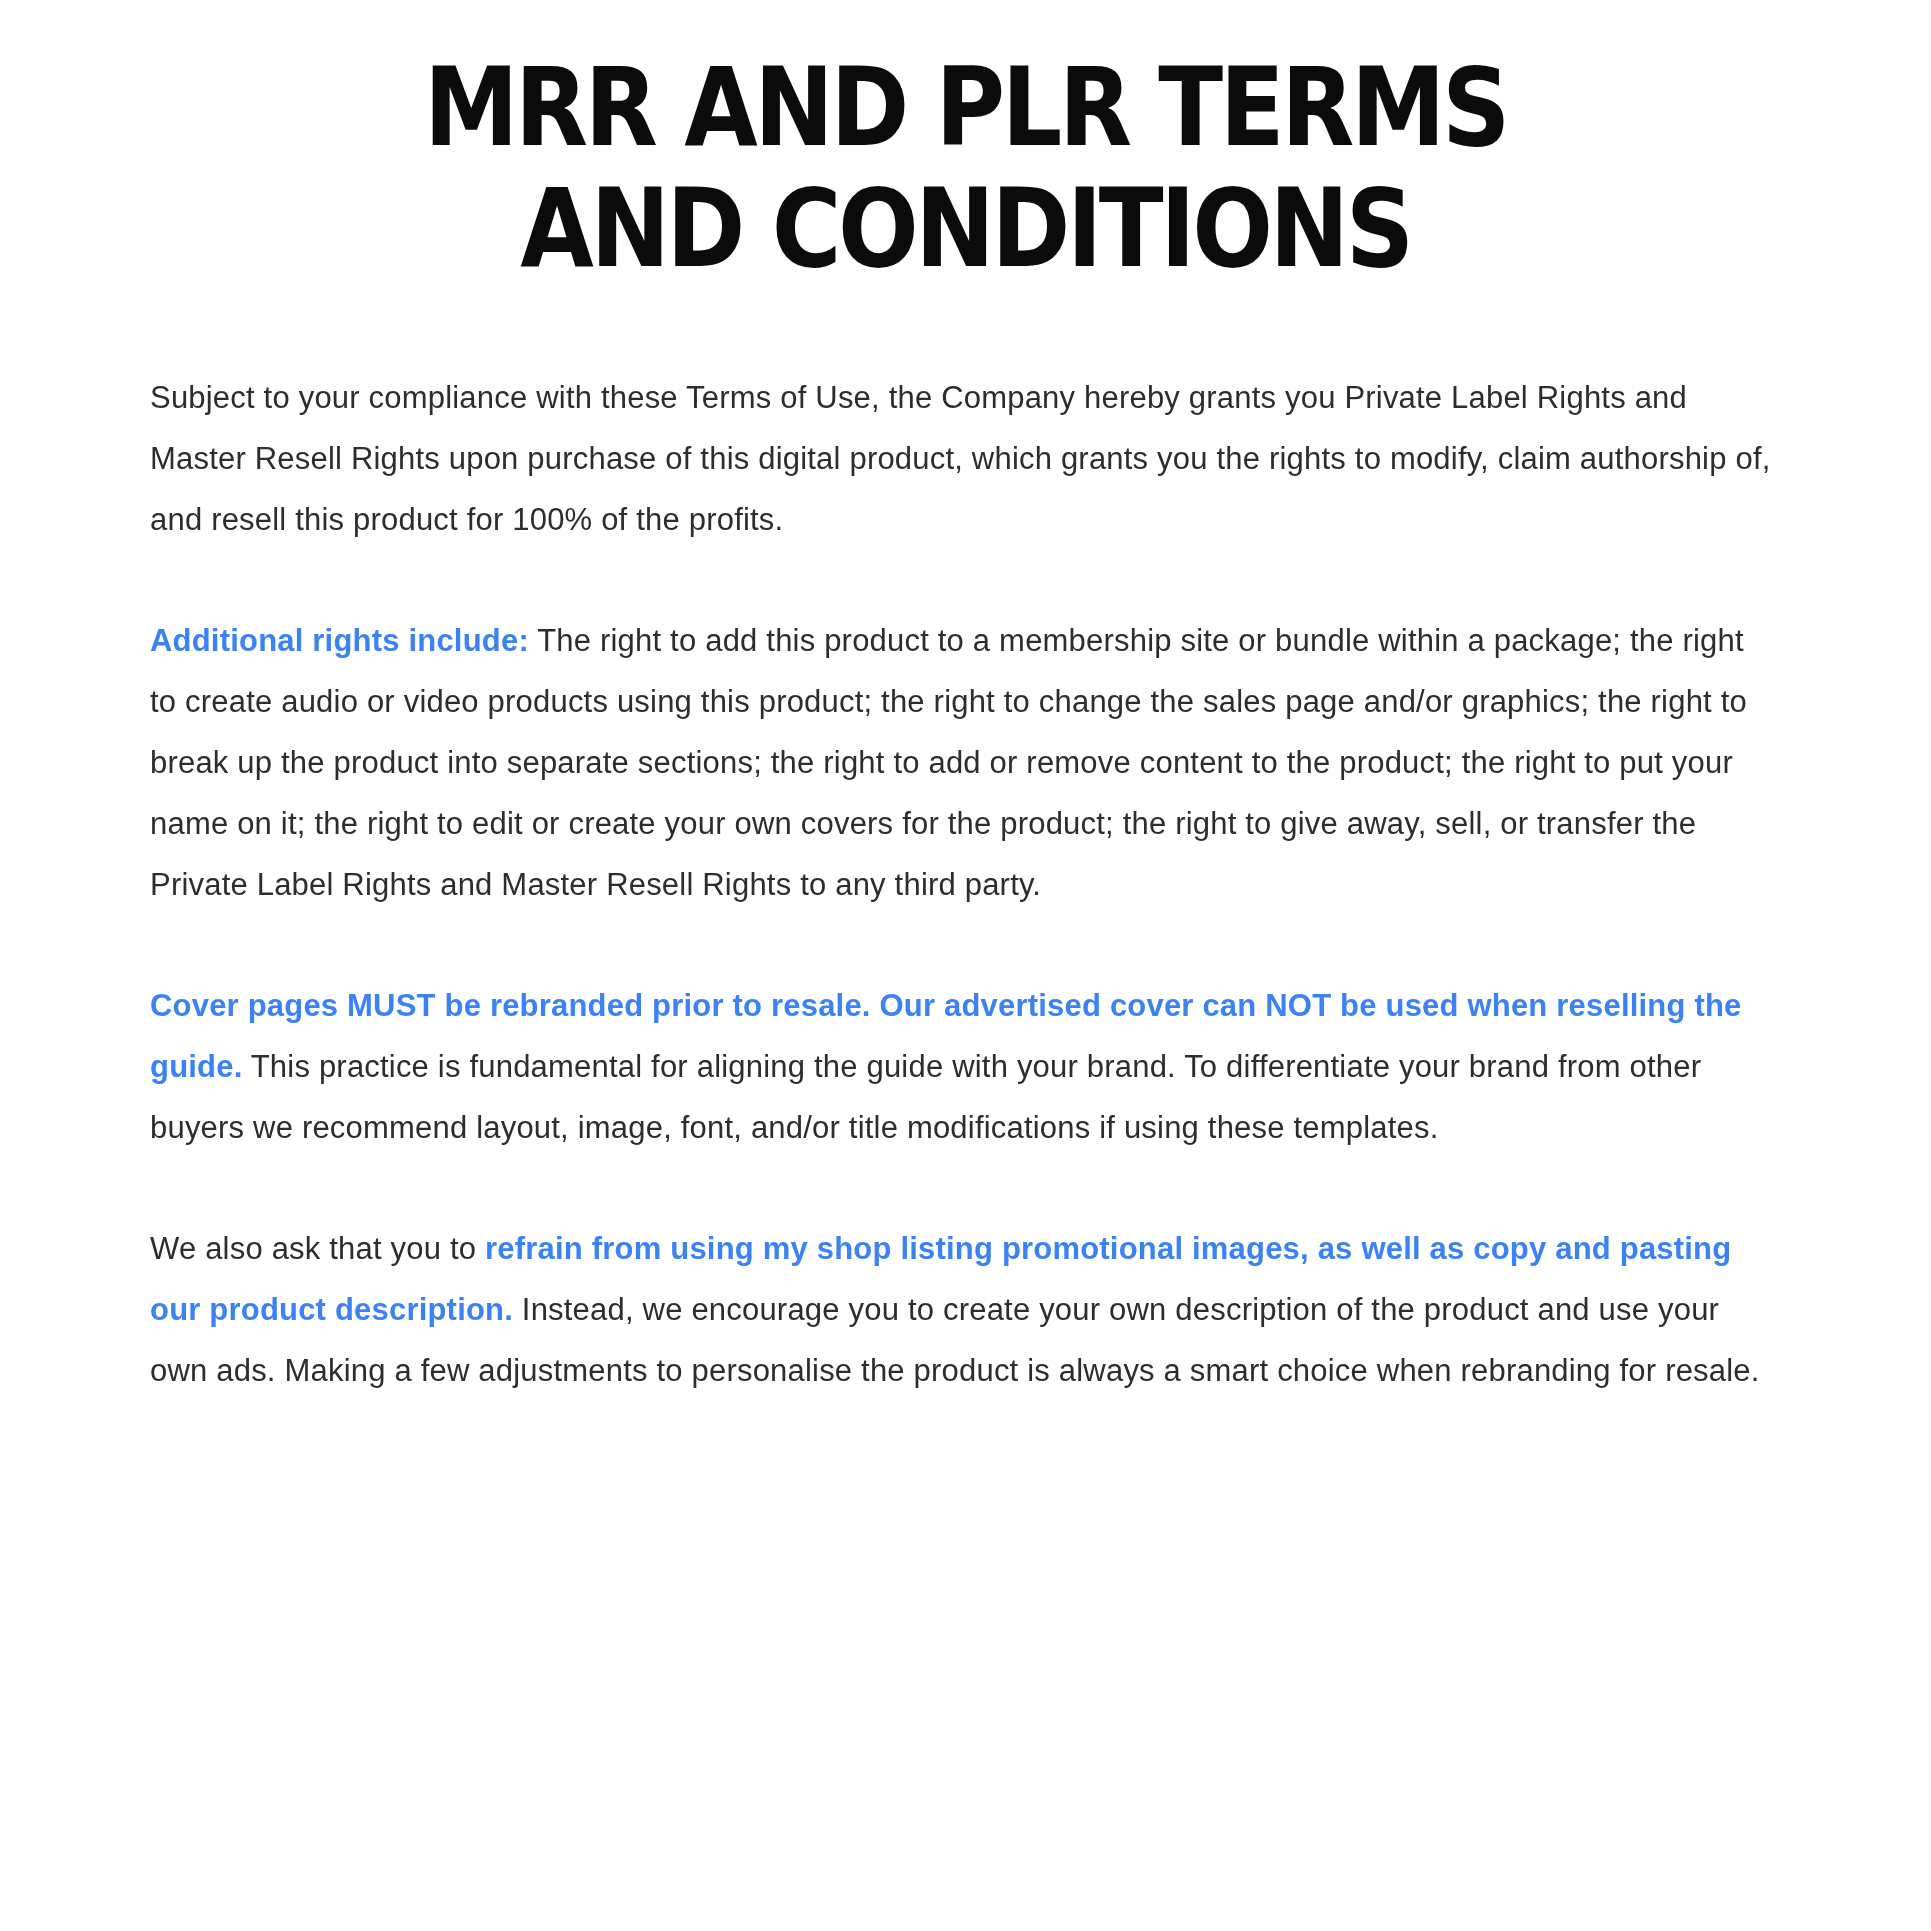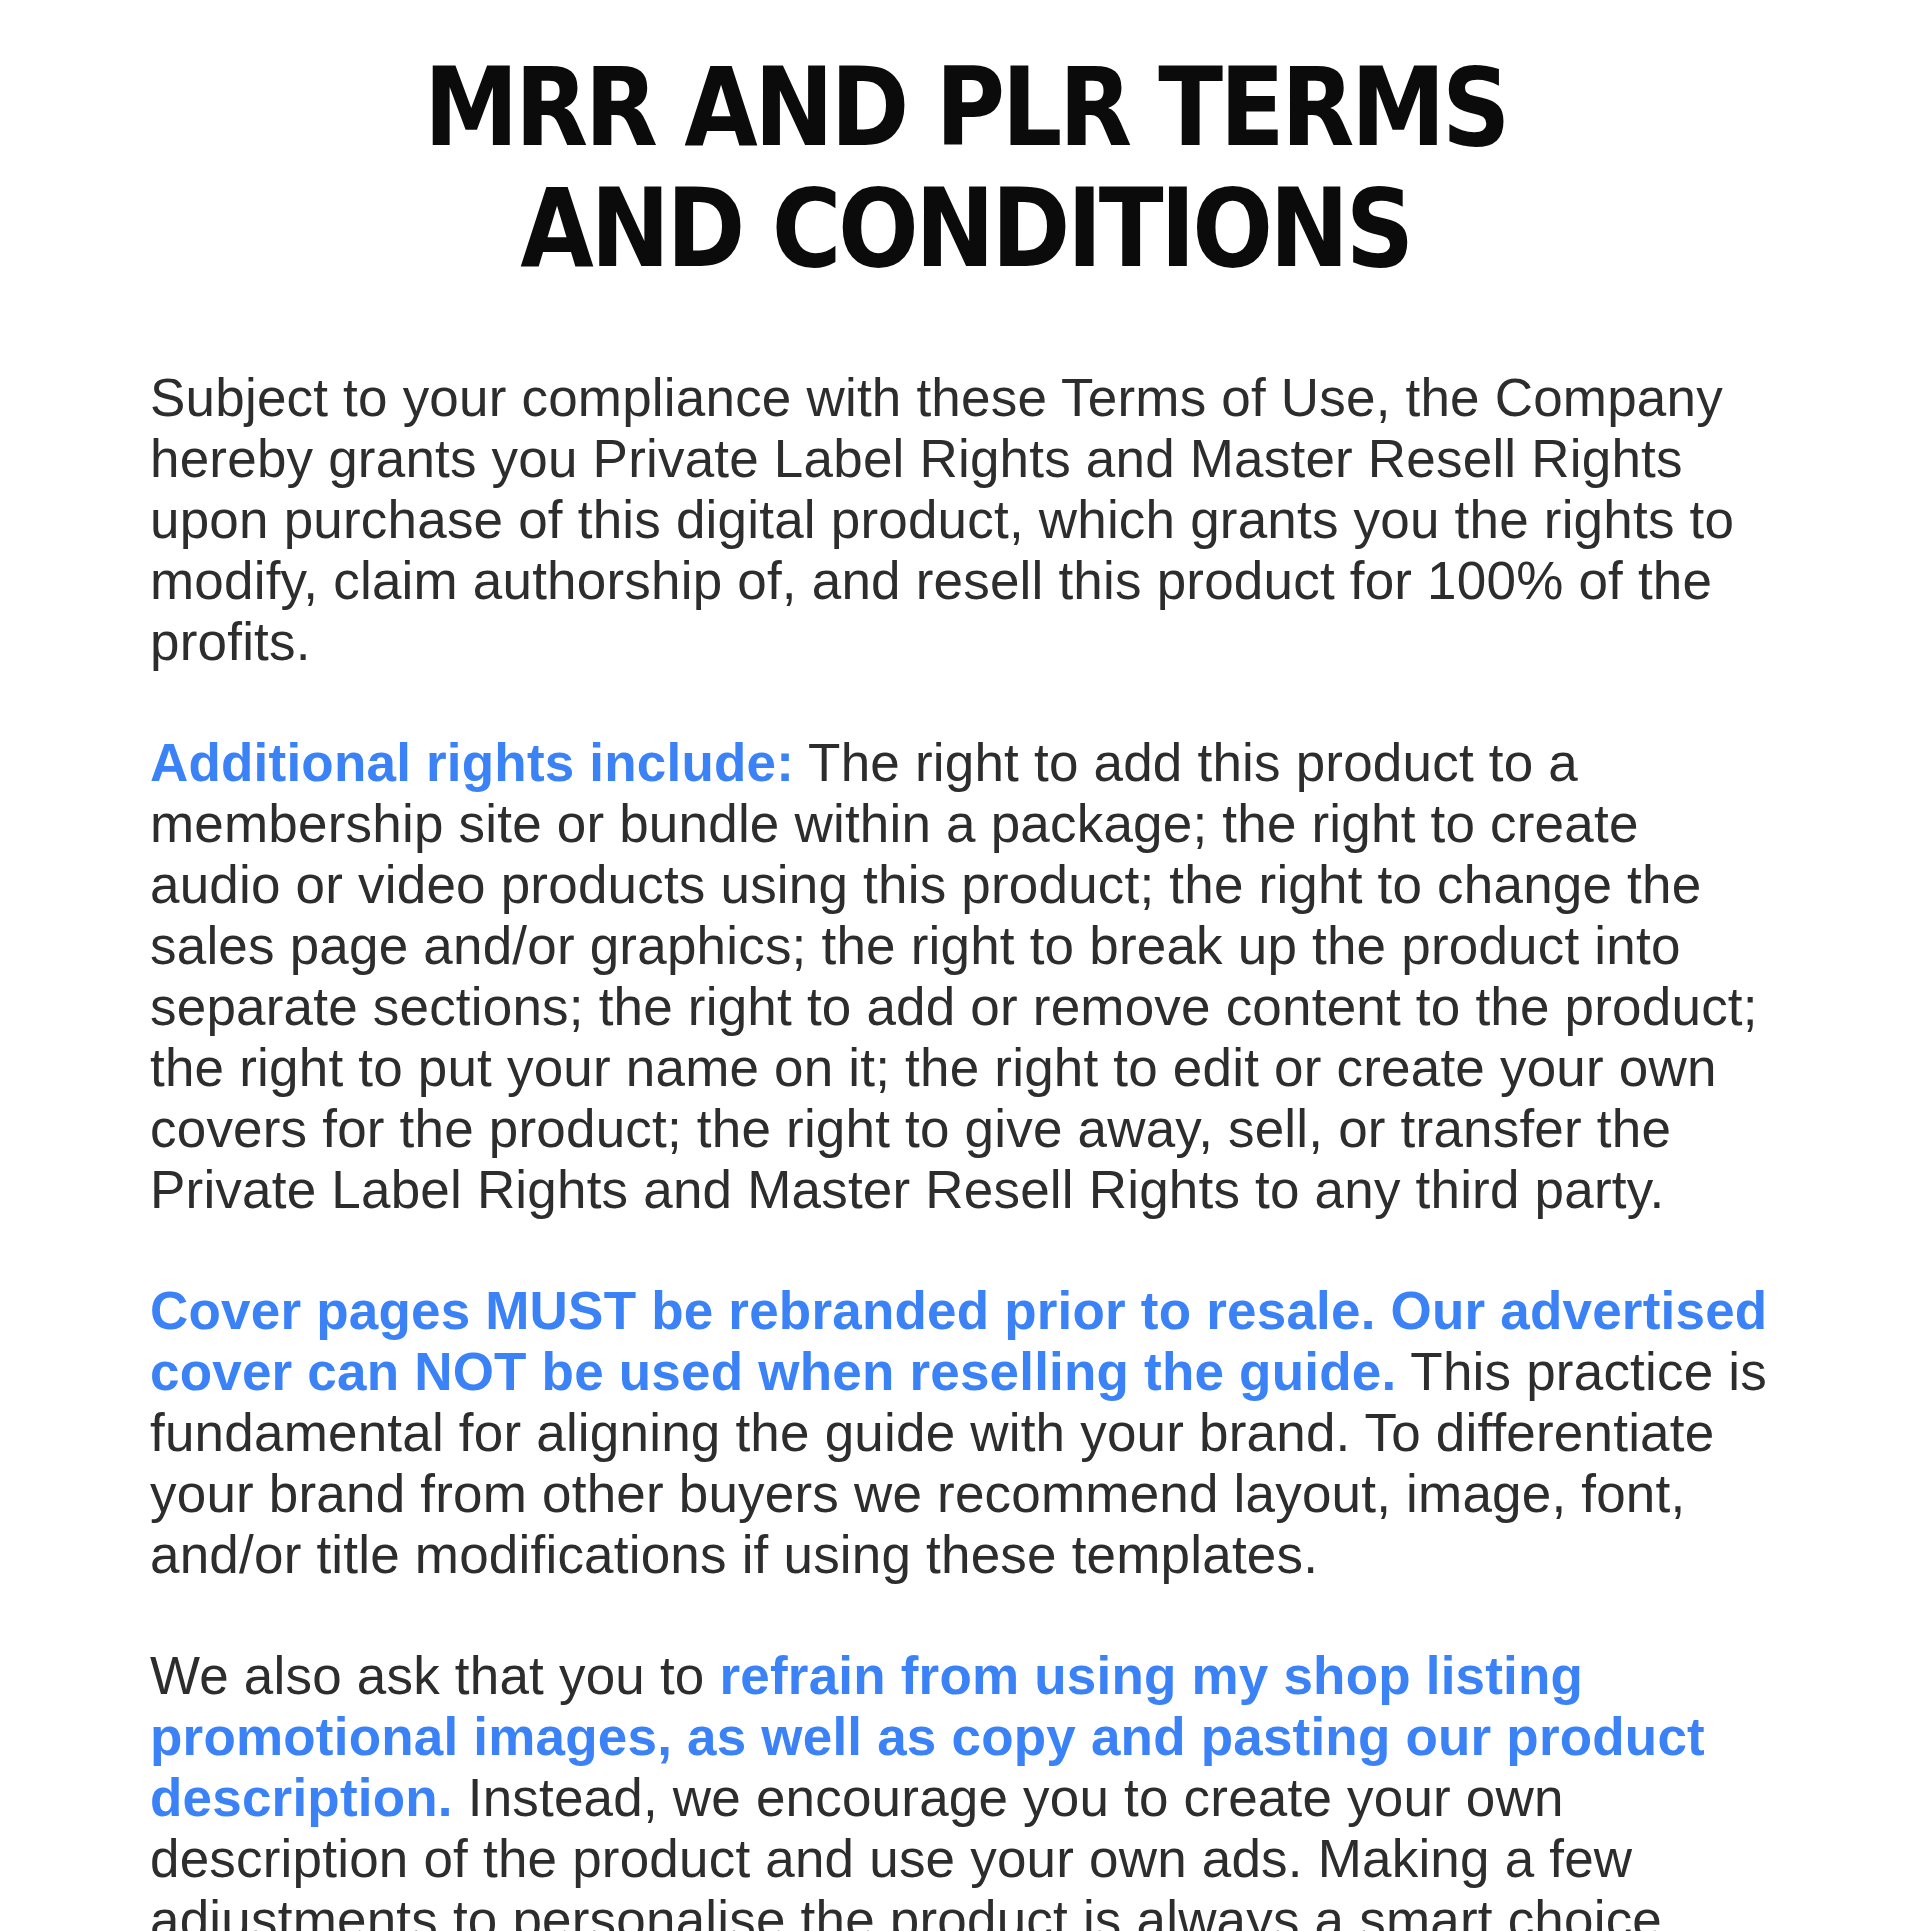--- a/index.html
+++ b/index.html
@@ -33,21 +33,21 @@
   }
   .title .title-line {
     display: block;
   }
   .content {
     box-sizing: border-box;
     padding: 0 154px 0 150px;
   }
   .para {
     margin: 0 0 60px 0;
-    font-size: 53px;
+    font-size: 31px;
     line-height: 61px;
     letter-spacing: 0.2px;
     color: #2d2d2d;
     text-align: left;
   }
   .para:last-child {
     margin-bottom: 0;
   }
   .para .b {
     font-weight: bold;

